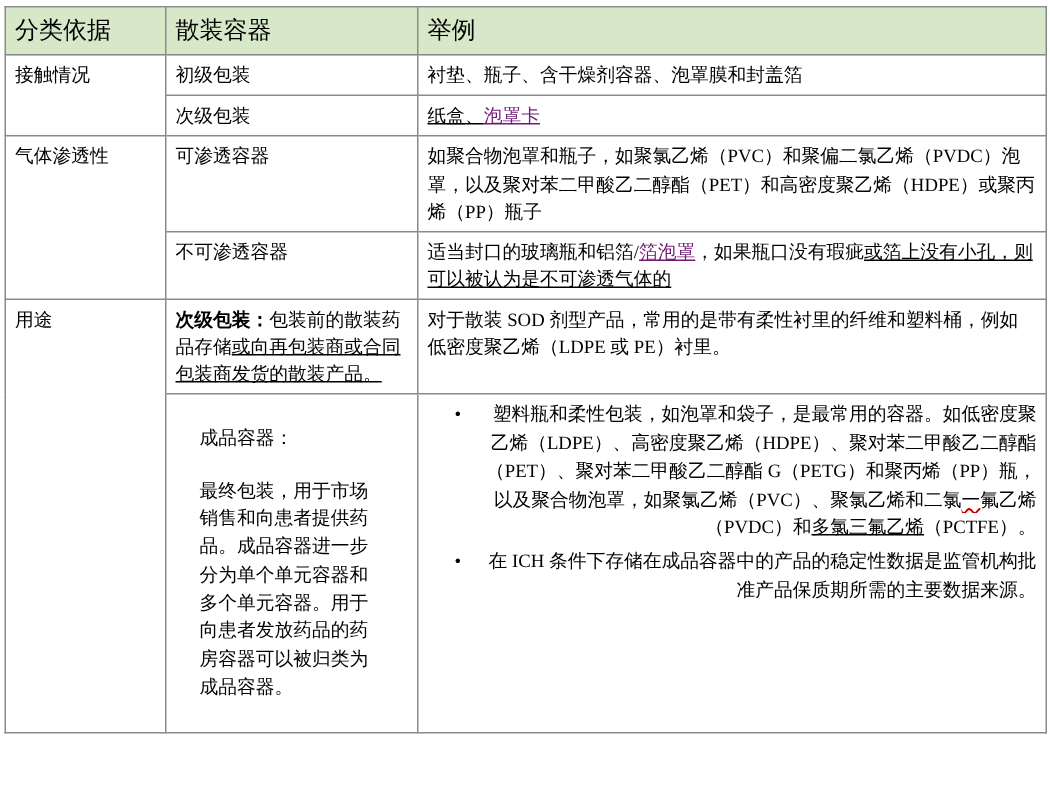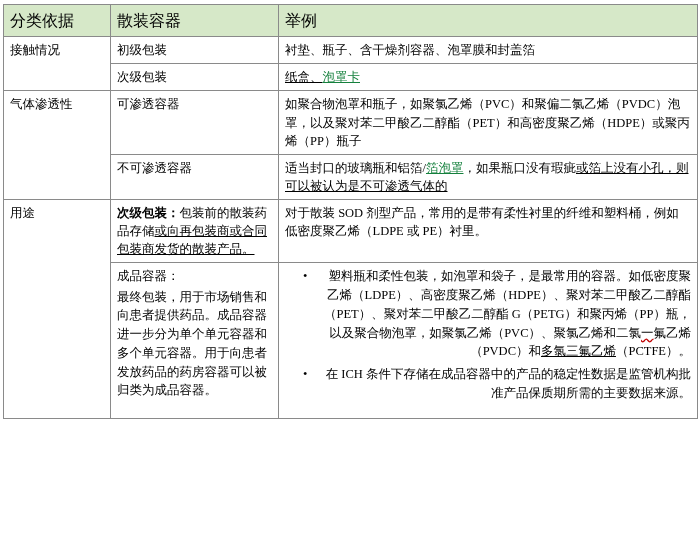--- a/index.html
+++ b/index.html
@@ -49,21 +49,21 @@
   .cat-cell {
     font-weight: normal;
   }
   .cat-cell.bold-cat {
     font-weight: normal;
   }
   .pkg-head { font-weight: bold; }
 
   .u { text-decoration: underline; }
   .link {
-    color: #15803d;
+    color: #701a75;
     text-decoration: underline;
   }
   .wavy {
     text-decoration: underline;
     text-decoration-style: wavy;
     text-decoration-color: #c00000;
   }
 
   ul.bullets {
     margin: 0;
@@ -77,21 +77,21 @@
     padding-left: 14px;
     line-height: 1.5;
   }
   ul.bullets li:last-child { margin-bottom: 11px; }
   ul.bullets li:before {
     content: "\2022";
     position: absolute;
     left: 0;
     top: 0;
   }
-  .para { margin: 0; }
+  .para { margin: 16px; }
   .para + .para { margin-top: 2px; }
   .tight { line-height: 1.5; }
 </style>
 </head>
 <body>
 
 <div class="page">
   <table class="doc-table">
     <colgroup>
       <col class="col1">

